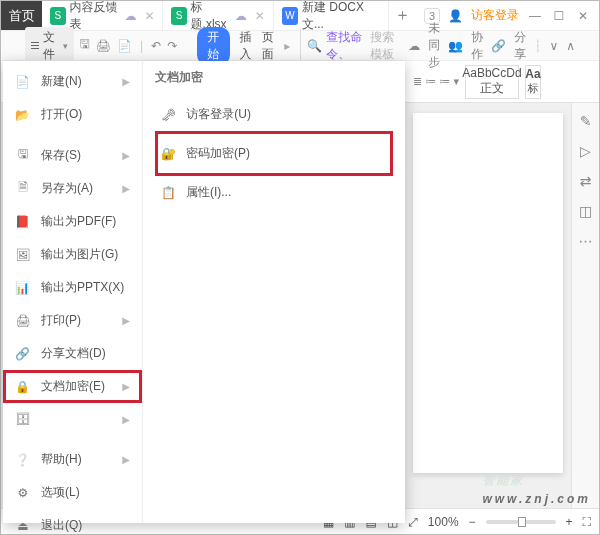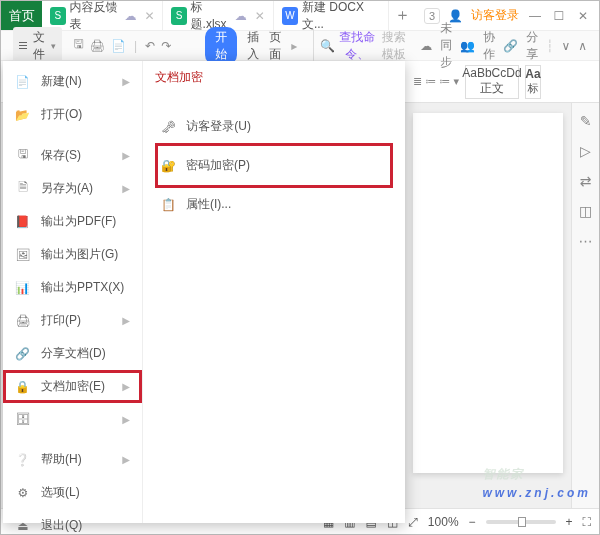--- a/index.html
+++ b/index.html
@@ -1,38 +1,38 @@
 <!DOCTYPE html>
 <html><head>
 <meta charset="utf-8">
 <style>
   * { margin:0; padding:0; box-sizing:border-box; font-family:"Microsoft YaHei",sans-serif; font-size:12px; -webkit-user-select:none; user-select:none; }
   body { width:600px; height:535px; background:#f5f5f5; overflow:hidden; position:relative; }
   .window { width:600px; height:535px; background:#fff; border:1px solid #bbb; position:relative; }
   .titlebar { height:30px; background:#fff; display:flex; align-items:center; border-bottom:1px solid #eee; }
   .tabs { display:flex; height:100%; flex:1; }
-  .tab-home { background:#15803d; color:#fff; width:46px; display:flex; align-items:center; justify-content:center; height:100%; font-size:13px; }
+  .tab-home { background:#404040; color:#fff; width:46px; display:flex; align-items:center; justify-content:center; height:100%; font-size:13px; }
   .doc-tab { display:flex; align-items:center; padding:0 8px; gap:4px; color:#555; border-right:1px solid #eee; }
   .doc-tab.active { background:#fff; }
   .doc-tab .badge { width:18px; height:18px; border-radius:3px; display:flex; align-items:center; justify-content:center; color:#fff; font-size:10px; }
   .badge.s { background:#19b576; }
   .badge.w { background:#3d7eff; }
   .doc-tab-close { color:#bbb; margin-left:4px; font-size:12px; }
   .tab-plus { width:30px; display:flex; align-items:center; justify-content:center; color:#888; font-size:16px; }
   .win-btns { display:flex; align-items:center; gap:8px; padding:0 8px; color:#888; }
   .cloud-lbl { border:1px solid #ddd; border-radius:3px; padding:1px 4px; color:#888; font-size:11px; }
   .login { color:#f80; }
   .win-icon { width:16px; text-align:center; }
-  .toolbar { height:30px; display:flex; align-items:center; padding:0 12px; border-bottom:1px solid #eee; color:#555; gap:12px; background:#fafafa;text-align:center; }
+  .toolbar { height:30px; display:flex; align-items:center; padding:0 24px; border-bottom:1px solid #eee; color:#555; gap:6px; background:#fafafa; }
   .file-btn { display:flex; align-items:center; gap:4px; background:#eee; padding:2px 6px; border-radius:3px; }
   .burger { display:inline-block; width:12px; }
   .burger span { display:block; height:1.5px; background:#666; margin:1.5px 0; }
   .qat { display:flex; align-items:center; gap:6px; color:#888; }
   .qat-sep { color:#ccc; margin:0 2px; }
-  .ribbon-tabs { display:flex; align-items:center; gap:10px; margin-left:22px; font-size:13px; }
+  .ribbon-tabs { display:flex; align-items:center; gap:10px; margin-left:14px; font-size:13px; }
   .ribbon-start { background:#3d7eff; color:#fff; padding:2px 10px; border-radius:10px; }
   .search-box { display:flex; align-items:center; gap:4px; color:#999; border-left:1px solid #ddd; padding-left:6px; margin-left:4px; }
   .rt-tools { display:flex; align-items:center; gap:8px; color:#888; margin-left:auto; }
   .ribbon-ctrls { height:42px; border-bottom:1px solid #e2e2e2; display:flex; align-items:center; padding-left:412px; gap:6px; color:#555; }
   .ribbon-ctrls .mini { display:flex; gap:2px; color:#888; font-size:11px; }
   .style-preview { width:54px; height:34px; border:1px solid #ddd; display:flex; flex-direction:column; align-items:center; justify-content:center; font-size:11px; color:#555; }
   .document-area { position:absolute; top:102px; left:0; right:0; bottom:26px; background:#f0f0f0; }
   .page { position:absolute; top:10px; left:412px; width:150px; height:360px; background:#fff; box-shadow:0 2px 6px rgba(0,0,0,0.15); }
   .right-sidebar { position:absolute; top:102px; right:0; bottom:26px; width:28px; background:#f8f8f8; border-left:1px solid #e2e2e2; display:flex; flex-direction:column; align-items:center; gap:14px; padding-top:10px; color:#888; }
   .right-sidebar div { font-size:14px; }
@@ -40,25 +40,25 @@
   .zoom-slider { width:70px; height:4px; background:#ddd; position:relative; border-radius:2px; }
   .zoom-knob { position:absolute; top:-3px; left:32px; width:8px; height:10px; background:#fff; border:1px solid #999; }
   .menu-overlay { position:absolute; top:60px; left:2px; width:402px; height:462px; background:#fff; box-shadow:0 3px 14px rgba(0,0,0,0.25); display:flex; }
   .menu-col1 { width:140px; border-right:1px solid #eee; padding:4px 0; display:flex; flex-direction:column; }
   .menu-item { display:flex; align-items:center; gap:10px; padding:8px 12px; color:#555; position:relative; }
   .menu-item.highlight { outline:3px solid #c23; outline-offset:-3px; }
   .menu-item .icn { width:16px; height:16px; display:flex; align-items:center; justify-content:center; color:#777; }
   .menu-item .chev { margin-left:auto; color:#bbb; font-size:10px; }
   .menu-sep { height:1px; background:#eee; margin:4px 0; }
   .menu-col2 { width:262px; padding:8px 12px; }
-  .menu-col2 h4 { font-size:12px; font-weight:normal; color:#b91c1c; margin-bottom:24px; }
+  .menu-col2 h4 { font-size:12px; font-weight:bold; color:#737373; margin-bottom:12px; }
   .sub-item { display:flex; align-items:center; gap:10px; padding:8px 6px; color:#555; }
   .sub-item.highlight { outline:3px solid #c23; outline-offset:-3px; padding:14px 6px; }
-  .watermark { position:absolute; right:8px; bottom:34px; color:#d4e2d6; font-size:34px; font-weight:bold; font-style:italic; letter-spacing:2px; opacity:0.75; pointer-events:none; }
-  .watermark small { display:block; font-size:12px; letter-spacing:3px; color:#1d4ed8; text-align:center; }
+  .watermark { position:absolute; right:8px; bottom:28px; color:#d4e2d6; font-size:34px; font-weight:bold; font-style:italic; letter-spacing:2px; opacity:0.75; pointer-events:none; }
+  .watermark small { display:block; font-size:12px; letter-spacing:3px; color:#404040; text-align:center; }
 </style>
 </head>
 <body>
 
 <div class="window">
 
   <div class="titlebar">
     <div class="tabs">
       <div class="tab-home">首页</div>
 

